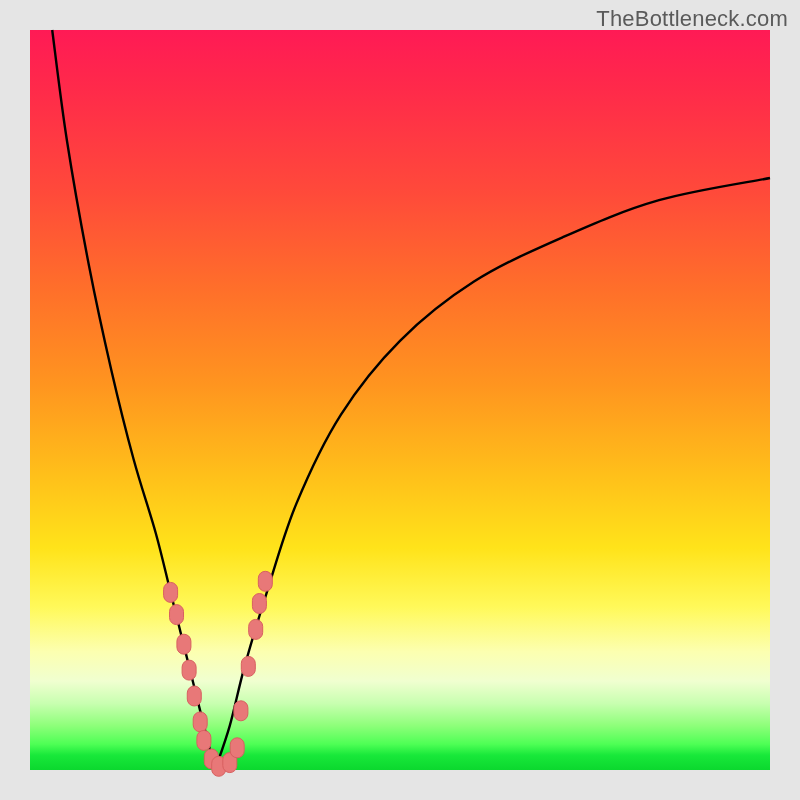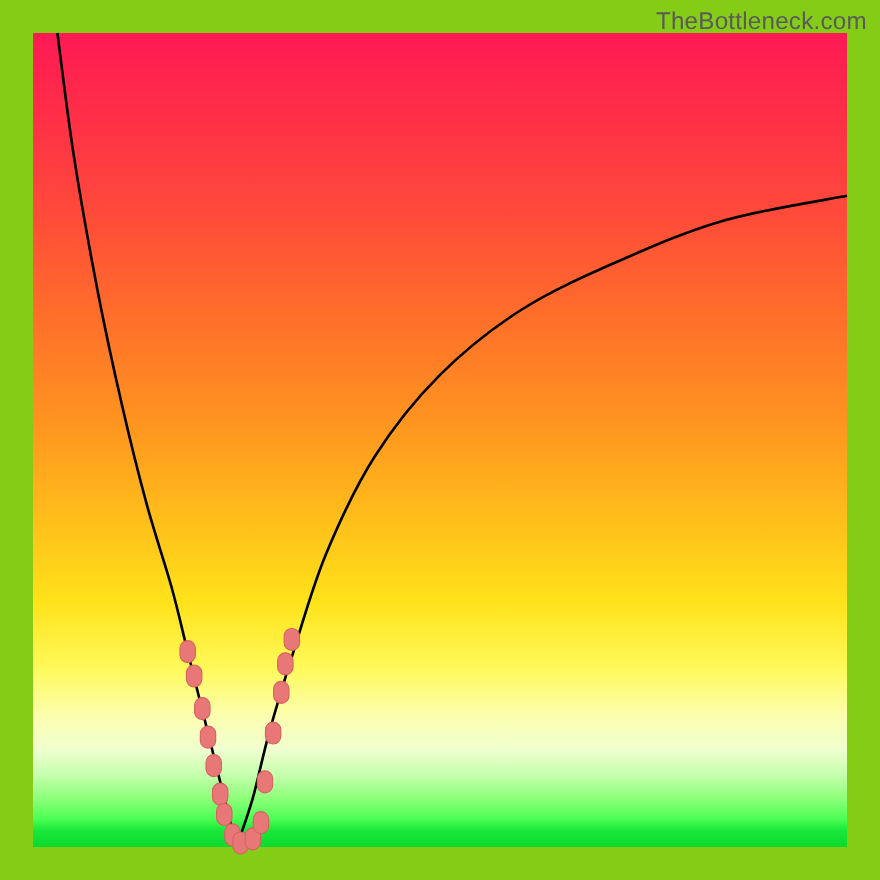--- a/index.html
+++ b/index.html
@@ -8,21 +8,21 @@
     width: 800px;
     height: 800px;
     background: #000;
     overflow: hidden;
     font-family: Arial, Helvetica, sans-serif;
   }
   .frame {
     position: relative;
     width: 800px;
     height: 800px;
-    background: #84cc16;
+    background: #e5e5e5;
     text-decoration: underline;
   }
   .plot-area {
     position: absolute;
     left: 30px;
     top: 30px;
     width: 740px;
     height: 740px;
     
     background: linear-gradient(

